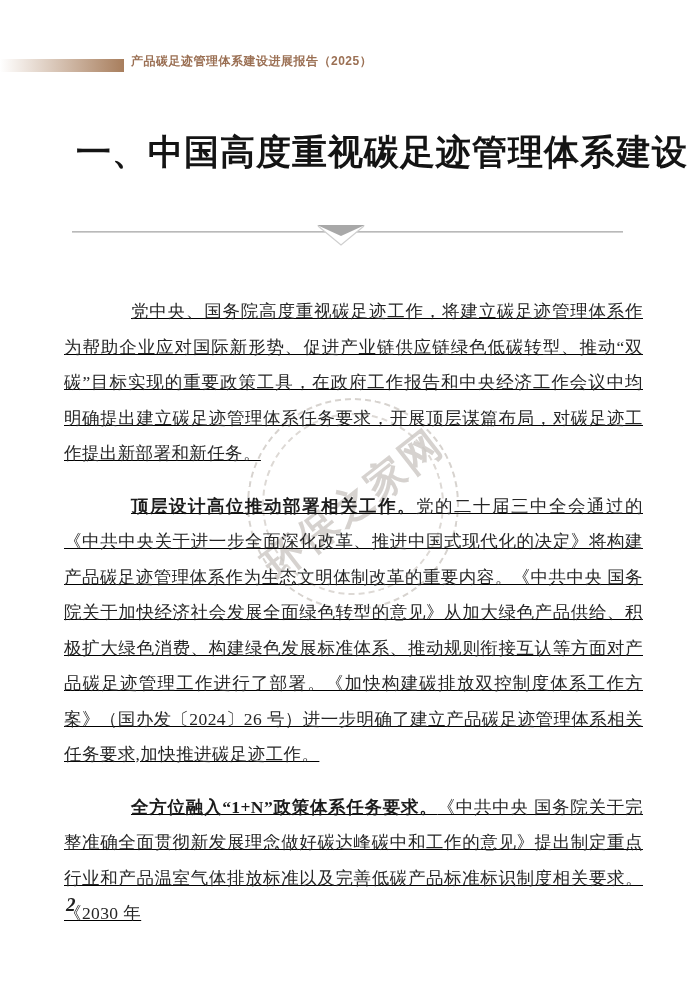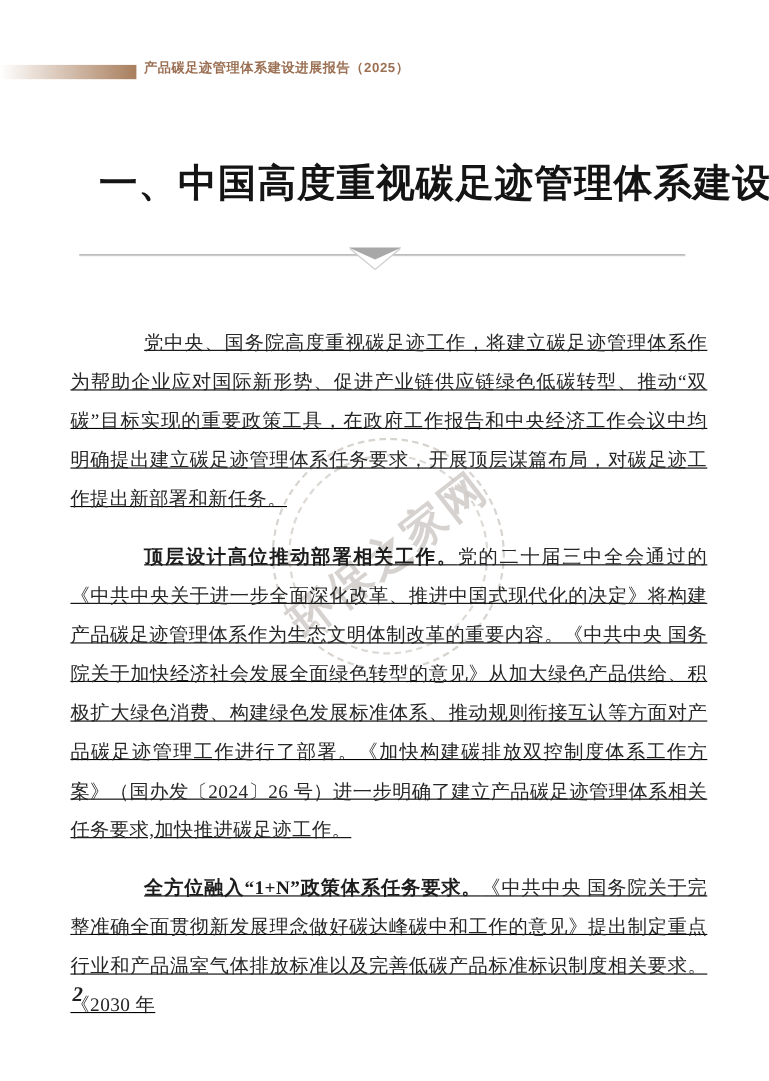--- a/index.html
+++ b/index.html
@@ -19,21 +19,21 @@
   .header-title{
     position:absolute;left:131px;top:53px;
     font-family:"Liberation Sans", sans-serif;
     font-size:12px;font-weight:bold;
     color:#9b7054;letter-spacing:.5px;
     white-space:nowrap;
   }
   
   .chapter-title{
     position:absolute;left:76px;top:128px;right:50px;
-    margin:14px;
+    margin:0;
     font-size:35px;line-height:50px;
     font-weight:bold;color:#141414;
     letter-spacing:1px;white-space:nowrap;
   }
   
   .divider-line{
     position:absolute;left:72px;top:231px;
     width:551px;height:2px;
     background:linear-gradient(#adadad,#dedede);
   }

